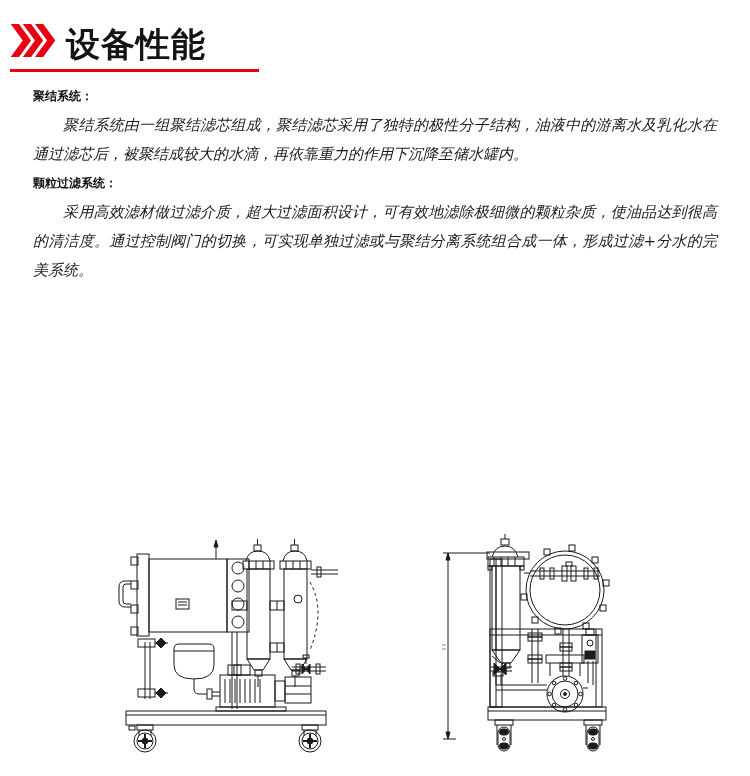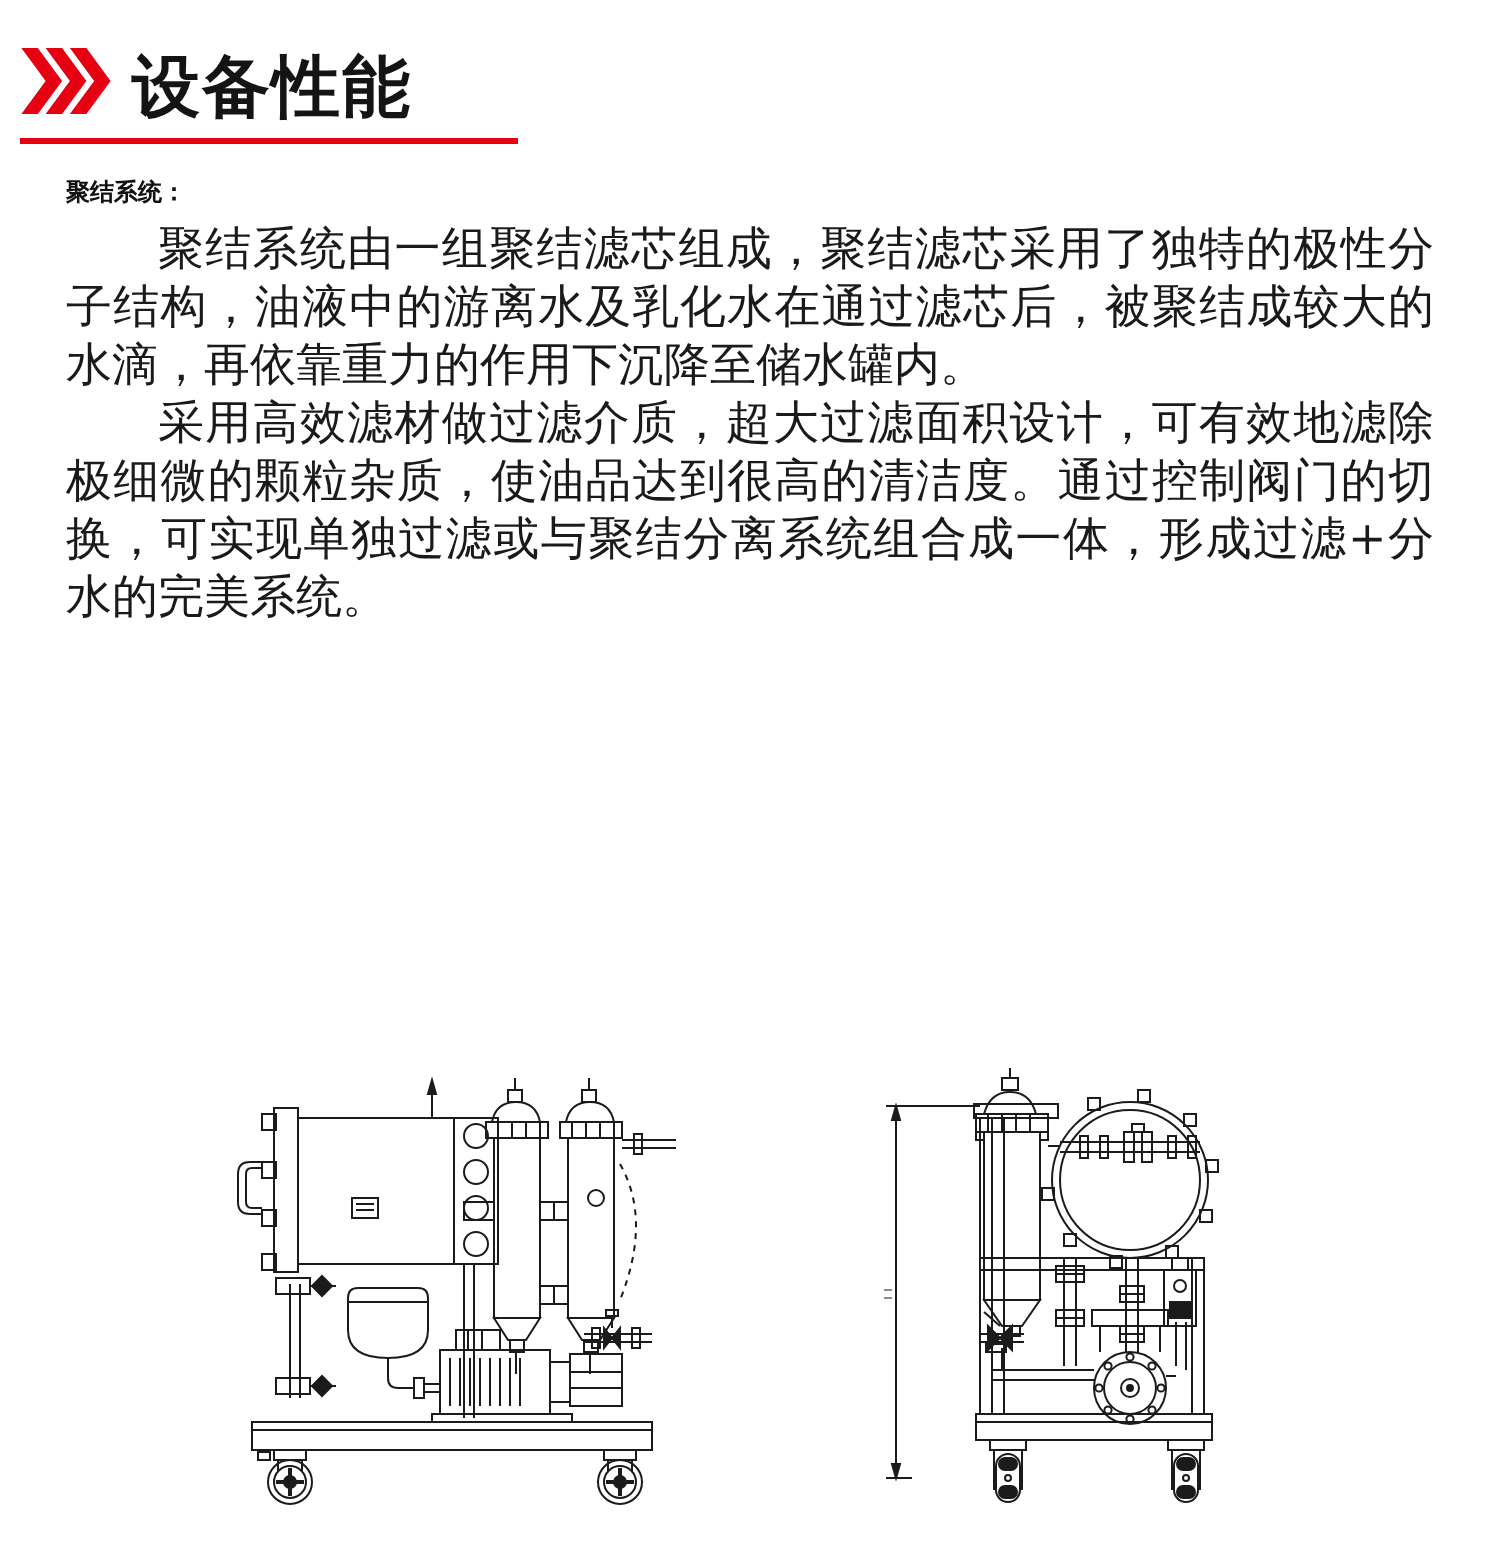--- a/index.html
+++ b/index.html
@@ -23,23 +23,24 @@
   
   .content{
     position:absolute;left:33px;top:82px;width:684px;
     color:#1a1a1a;
   }
   .sec h2{
     margin:0;font-size:12px;line-height:29px;font-weight:700;
     font-family:"DejaVu Sans","Liberation Sans",sans-serif;color:#111111;
   }
   .sec p{
-    margin:0;font-size:23px;line-height:29px;text-indent:2em;
+    margin:0;font-size:15px;line-height:29px;text-indent:2em;
     text-align:justify;font-family:"DejaVu Serif","Liberation Serif",serif;
     color:#1a1a1a;
+    font-style:italic;
   }
 
   
   .fig{position:absolute;}
   .fig-left{left:112px;top:537px;}
   .fig-right{left:438px;top:533px;}
   .fig svg{display:block;}
 </style>
 </head>
 <body>
@@ -61,20 +62,21 @@
   </header>
 
   <main class="content">
     <section class="sec">
       <h2>聚结系统：</h2>
       <p>聚结系统由一组聚结滤芯组成，聚结滤芯采用了独特的极性分子结构，油液中的游离水及乳化水在通过滤芯后，被聚结成较大的水滴，再依靠重力的作用下沉降至储水罐内。</p>
     </section>
     <section class="sec">
     </section>
     <section class="sec">
+      <h2>颗粒过滤系统：</h2>
       <p>采用高效滤材做过滤介质，超大过滤面积设计，可有效地滤除极细微的颗粒杂质，使油品达到很高的清洁度。通过控制阀门的切换，可实现单独过滤或与聚结分离系统组合成一体，形成过滤+分水的完美系统。</p>
     </section>
   </main>
 
   <div class="fig fig-left">
     <svg width="232" height="234" viewBox="0 0 232 234">
       <g stroke="#1b1b1b" fill="none" stroke-width="1">
 
         <line x1="104" y1="10" x2="104" y2="22"></line>
         <polygon points="102,10 106,10 104,3" fill="#1b1b1b"></polygon>

